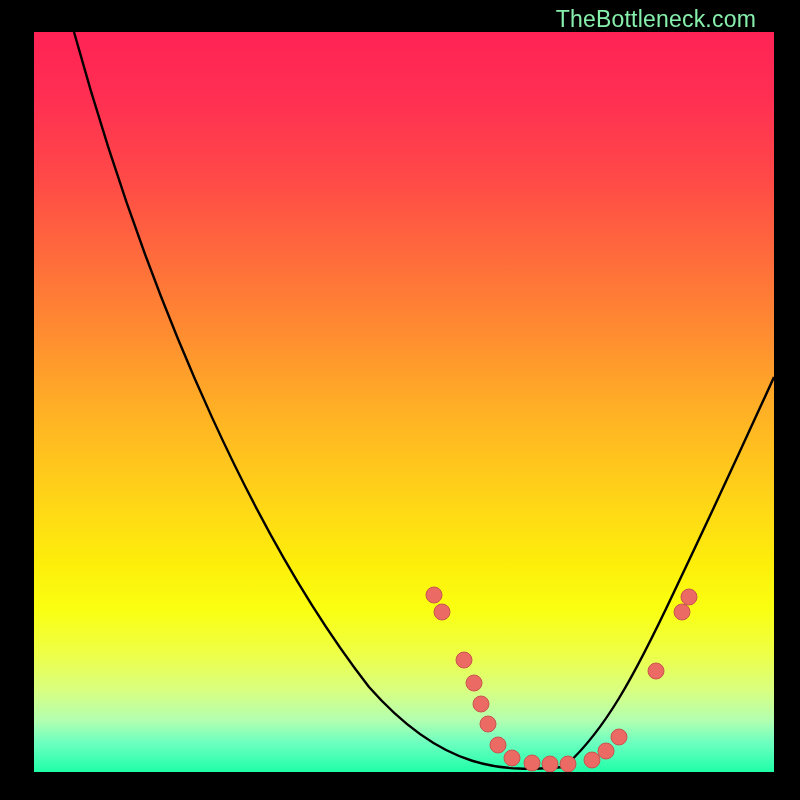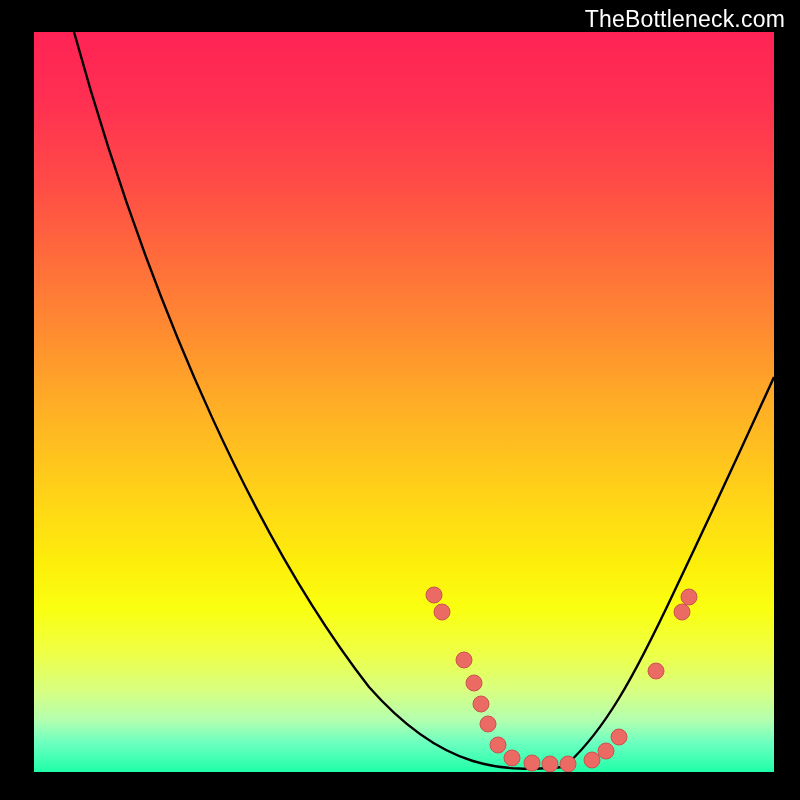--- a/index.html
+++ b/index.html
@@ -1,17 +1,17 @@
 <!DOCTYPE html>
 <html><head>
 <meta charset="utf-8">
 <style>
 html,body{margin:0;padding:0;width:800px;height:800px;background:#000;overflow:hidden}
 .frame{position:absolute;left:32px;top:30px;width:744px;height:744px;border:2px solid #000;box-sizing:border-box}
-.attribution{position:absolute;top:6px;right:15px;color:#ffffff;font:23px Arial,Helvetica,sans-serif;letter-spacing:.2px}
+.attribution{position:absolute;top:6px;right:44px;color:#86efac;font:23px Arial,Helvetica,sans-serif;letter-spacing:.2px}
 .plot{position:absolute;left:34px;top:32px;width:740px;height:740px;background:linear-gradient(to bottom,
  #ff2355 0%,
  #ff2f52 9%,
  #ff4a47 20%,
  #ff6a3c 30%,
  #ff8a31 40%,
  #ffb324 52%,
  #ffd716 64%,
  #fdef0a 72%,
  #faff11 78%,

